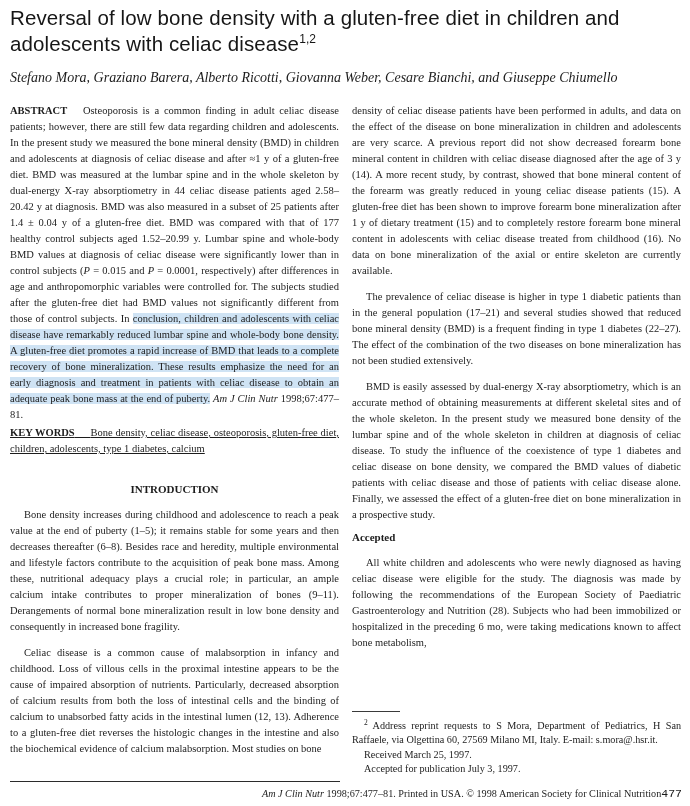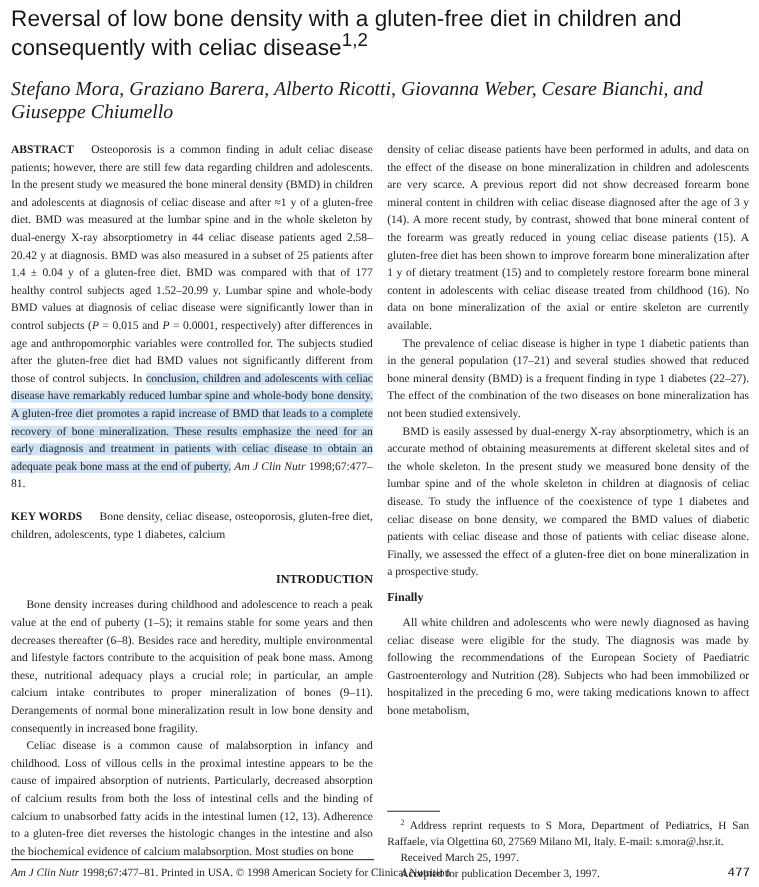--- a/index.html
+++ b/index.html
@@ -13,87 +13,87 @@
 
   
   .title {
     font-family:"Liberation Sans", sans-serif;
     font-weight:normal;
     font-size:20.5px; line-height:26px;
     color:#161616;
     margin:0 0 0 0; max-width:676px;
     letter-spacing:0.1px;
   }
-  .sup-title { vertical-align:super; font-size:17px; line-height:0; }
+  .sup-title { vertical-align:super; font-size:12px; line-height:0; }
   .authors {
-    font-style:italic; font-size:18px; color:#1c1c1c;
+    font-style:italic; font-size:14px; color:#1c1c1c;
     margin:13px 0 17px 0;
   }
 
   
   .columns { display:flex; gap:13px; height:676px; overflow:hidden; }
   .col { width:329px; font-size:10.5px; line-height:16px; text-align:justify; }
   .col-right { display:flex; flex-direction:column; }
 
   .para { margin:0; }
-  .para.indent { text-indent:14px; }
-  .para.abstract { margin-bottom:14px; }
-  .para.keywords { margin-bottom:16px; }
-  .sec-heading { font-size:11px; font-weight:bold; text-align:right; margin:24px 0 8px 0; line-height:16px; }
+  .para.indent { text-indent:14px;margin-top:10px; }
+  .para.abstract { margin-bottom:2px; }
+  .para.keywords { margin-bottom:16px;text-decoration:underline; }
+  .sec-heading { font-size:11px; font-weight:bold; text-align:center; margin:24px 0 8px 0; line-height:16px; }
   .sub-heading { font-size:11px; font-weight:bold; text-align:left; margin:6px 0 8px 0; line-height:16px; }
 
   .bold { font-weight:bold; }
   .italic { font-style:italic; }
   .highlight { background:#cfe3f4; }
   .sup { vertical-align:super; font-size:7.5px; line-height:0; }
 
   
   .footnotes { margin-top:auto; padding-bottom:2px; flex-shrink:0; }
   .fn-rule { width:48px; border-top:1.4px solid #3a3a3a; margin:0 0 7px 0; }
   .footnote { font-size:10.2px; line-height:14.6px; margin:0; text-indent:12px; text-align:justify; }
 
   
   .footer { position:absolute; left:10px; right:8px; bottom:6px; }
   .footer-rule { width:330px; border-top:1.6px solid #2b2b2b; margin:0 0 5px 0; }
-  .footer-row { display:flex; justify-content:space-between; align-items:baseline; font-size:10.2px; }
+  .footer-row { display:flex; justify-content:flex-end; align-items:baseline; font-size:10.2px; }
   .page-number { font-size:11.5px; color:#1c1c1c;font-family:Liberation Mono, monospace; }
 </style>
 </head>
 <body>
 
 <div class="page">
 
-  <h1 class="title"><span>Reversal of low bone density with a gluten-free diet in children and consequently with celiac disease</span><span class="sup-title">1,2</span></h1>
+  <h1 class="title"><span>Reversal of low bone density with a gluten-free diet in children and adolescents with celiac disease</span><span class="sup-title">1,2</span></h1>
 
   <div class="authors">Stefano Mora, Graziano Barera, Alberto Ricotti, Giovanna Weber, Cesare Bianchi, and Giuseppe Chiumello</div>
 
   <div class="columns">
 
     <div class="col col-left">
         <p class="para abstract"><span class="bold">ABSTRACT</span><span>  </span><span>Osteoporosis is a common finding in adult celiac disease patients; however, there are still few data regarding children and adolescents. In the present study we measured the bone mineral density (BMD) in children and adolescents at diagnosis of celiac disease and after ≈1 y of a gluten-free diet. BMD was measured at the lumbar spine and in the whole skeleton by dual-energy X-ray absorptiometry in 44 celiac disease patients aged 2.58–20.42 y at diagnosis. BMD was also measured in a subset of 25 patients after 1.4 ± 0.04 y of a gluten-free diet. BMD was compared with that of 177 healthy control subjects aged 1.52–20.99 y. Lumbar spine and whole-body BMD values at diagnosis of celiac disease were significantly lower than in control subjects (</span><span class="italic">P</span><span> = 0.015 and </span><span class="italic">P</span><span> = 0.0001, respectively) after differences in age and anthropomorphic variables were controlled for. The subjects studied after the gluten-free diet had BMD values not significantly different from those of control subjects. In </span><span class="highlight">conclusion, children and adolescents with celiac disease have remarkably reduced lumbar spine and whole-body bone density. A gluten-free diet promotes a rapid increase of BMD that leads to a complete recovery of bone mineralization. These results emphasize the need for an early diagnosis and treatment in patients with celiac disease to obtain an adequate peak bone mass at the end of puberty.</span><span> </span><span class="italic">Am J Clin Nutr</span><span> 1998;67:477–81.</span></p>
         <p class="para keywords"><span class="bold">KEY WORDS</span><span>  </span><span>Bone density, celiac disease, osteoporosis, gluten-free diet, children, adolescents, type 1 diabetes, calcium</span></p>
         <h2 class="sec-heading"><span>INTRODUCTION</span></h2>
         <p class="para indent"><span>Bone density increases during childhood and adolescence to reach a peak value at the end of puberty (1–5); it remains stable for some years and then decreases thereafter (6–8). Besides race and heredity, multiple environmental and lifestyle factors contribute to the acquisition of peak bone mass. Among these, nutritional adequacy plays a crucial role; in particular, an ample calcium intake contributes to proper mineralization of bones (9–11). Derangements of normal bone mineralization result in low bone density and consequently in increased bone fragility.</span></p>
         <p class="para indent"><span>Celiac disease is a common cause of malabsorption in infancy and childhood. Loss of villous cells in the proximal intestine appears to be the cause of impaired absorption of nutrients. Particularly, decreased absorption of calcium results from both the loss of intestinal cells and the binding of calcium to unabsorbed fatty acids in the intestinal lumen (12, 13). Adherence to a gluten-free diet reverses the histologic changes in the intestine and also the biochemical evidence of calcium malabsorption. Most studies on bone</span></p>
       </div>
 
     <div class="col col-right">
       <div class="blocks">
           <p class="para"><span>density of celiac disease patients have been performed in adults, and data on the effect of the disease on bone mineralization in children and adolescents are very scarce. A previous report did not show decreased forearm bone mineral content in children with celiac disease diagnosed after the age of 3 y (14). A more recent study, by contrast, showed that bone mineral content of the forearm was greatly reduced in young celiac disease patients (15). A gluten-free diet has been shown to improve forearm bone mineralization after 1 y of dietary treatment (15) and to completely restore forearm bone mineral content in adolescents with celiac disease treated from childhood (16). No data on bone mineralization of the axial or entire skeleton are currently available.</span></p>
           <p class="para indent"><span>The prevalence of celiac disease is higher in type 1 diabetic patients than in the general population (17–21) and several studies showed that reduced bone mineral density (BMD) is a frequent finding in type 1 diabetes (22–27). The effect of the combination of the two diseases on bone mineralization has not been studied extensively.</span></p>
           <p class="para indent"><span>BMD is easily assessed by dual-energy X-ray absorptiometry, which is an accurate method of obtaining measurements at different skeletal sites and of the whole skeleton. In the present study we measured bone density of the lumbar spine and of the whole skeleton in children at diagnosis of celiac disease. To study the influence of the coexistence of type 1 diabetes and celiac disease on bone density, we compared the BMD values of diabetic patients with celiac disease and those of patients with celiac disease alone. Finally, we assessed the effect of a gluten-free diet on bone mineralization in a prospective study.</span></p>
-          <h3 class="sub-heading"><span>Finally</span></h3>
+          <h3 class="sub-heading"><span>Accepted</span></h3>
           <p class="para indent"><span>All white children and adolescents who were newly diagnosed as having celiac disease were eligible for the study. The diagnosis was made by following the recommendations of the European Society of Paediatric Gastroenterology and Nutrition (28). Subjects who had been immobilized or hospitalized in the preceding 6 mo, were taking medications known to affect bone metabolism,</span></p>
         </div>
       <div class="footnotes">
         <div class="fn-rule"></div>
         <div>
             <p class="footnote"><span class="sup">2 </span><span>Address reprint requests to S Mora, Department of Pediatrics, H San Raffaele, via Olgettina 60, 27569 Milano MI, Italy. E-mail: s.mora@.hsr.it.</span></p>
             <p class="footnote"><span>Received March 25, 1997.</span></p>
-            <p class="footnote"><span>Accepted for publication December 3, 1997.</span></p>
+            <p class="footnote"><span>Accepted for publication July 3, 1997.</span></p>
           </div>
       </div>
     </div>
 
   </div>
 
   <div class="footer">
     <div class="footer-rule"></div>
     <div class="footer-row">
       <span><span class="italic">Am J Clin Nutr</span><span> 1998;67:477–81. Printed in USA. © 1998 American Society for Clinical Nutrition</span></span>

